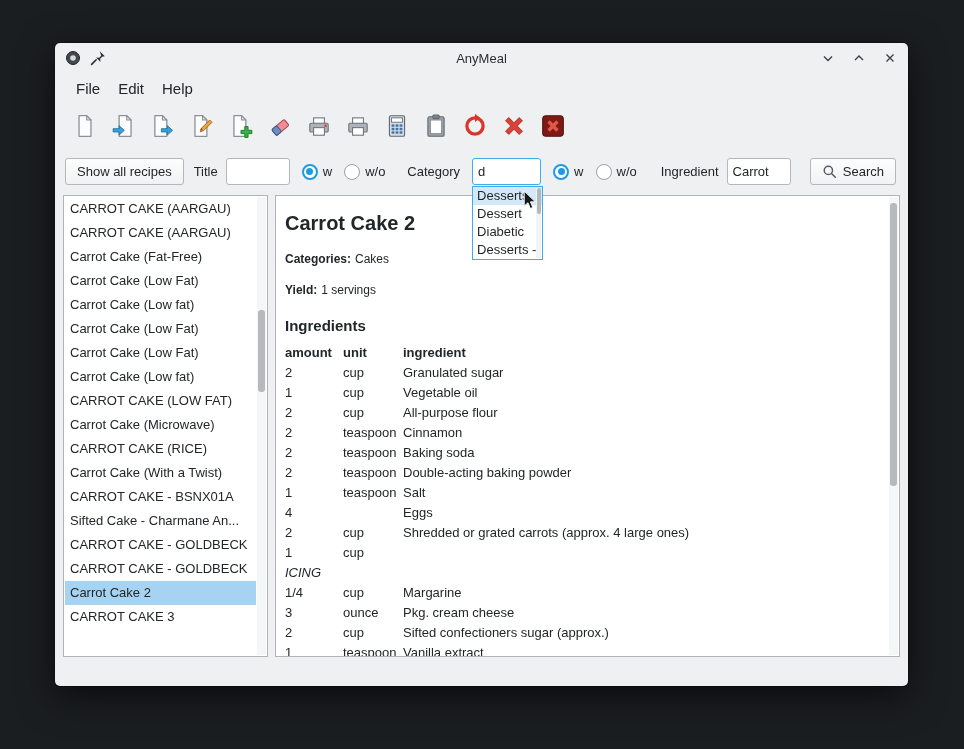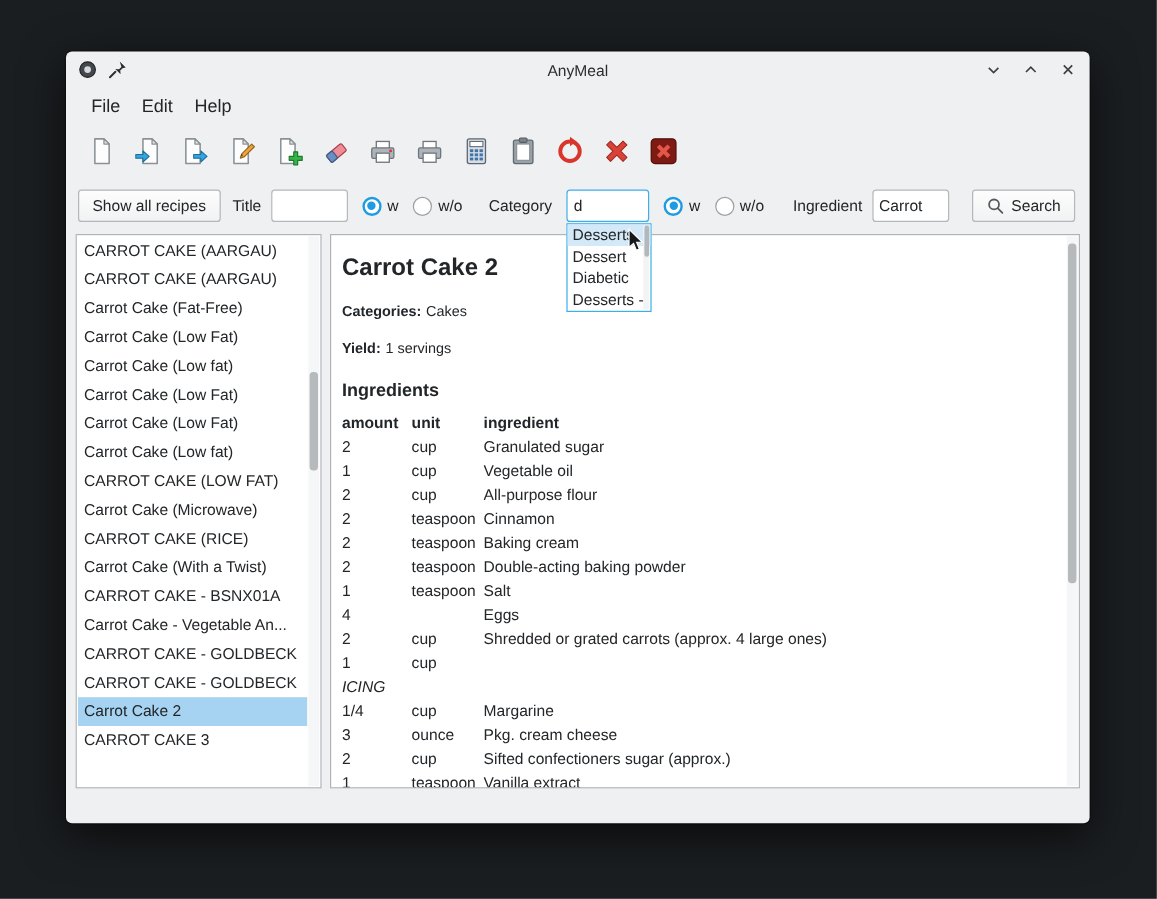--- a/index.html
+++ b/index.html
@@ -298,21 +298,21 @@
           <div class="list-item">Carrot Cake (Low Fat)</div>
           <div class="list-item">Carrot Cake (Low fat)</div>
           <div class="list-item">Carrot Cake (Low Fat)</div>
           <div class="list-item">Carrot Cake (Low Fat)</div>
           <div class="list-item">Carrot Cake (Low fat)</div>
           <div class="list-item">CARROT CAKE (LOW FAT)</div>
           <div class="list-item">Carrot Cake (Microwave)</div>
           <div class="list-item">CARROT CAKE (RICE)</div>
           <div class="list-item">Carrot Cake (With a Twist)</div>
           <div class="list-item">CARROT CAKE - BSNX01A</div>
-          <div class="list-item">Carrot Cake - Vegetable An...</div>
+          <div class="list-item">Sifted Cake - Charmane An...</div>
           <div class="list-item">CARROT CAKE - GOLDBECK</div>
           <div class="list-item">CARROT CAKE - GOLDBECK</div>
           <div class="list-item selected">Carrot Cake 2</div>
           <div class="list-item">CARROT CAKE 3</div>
         </div>
       <div class="v-scrollbar">
           <div class="v-thumb list-thumb"></div>
         </div>
     </div>
 
@@ -353,21 +353,21 @@
 
             <div class="ing-row">
               <span class="col-amount">2</span>
               <span class="col-unit">teaspoon</span>
               <span class="col-ingredient">Cinnamon</span>
             </div>
 
             <div class="ing-row">
               <span class="col-amount">2</span>
               <span class="col-unit">teaspoon</span>
-              <span class="col-ingredient">Baking cream</span>
+              <span class="col-ingredient">Baking soda</span>
             </div>
 
             <div class="ing-row">
               <span class="col-amount">2</span>
               <span class="col-unit">teaspoon</span>
               <span class="col-ingredient">Double-acting baking powder</span>
             </div>
 
             <div class="ing-row">
               <span class="col-amount">1</span>

